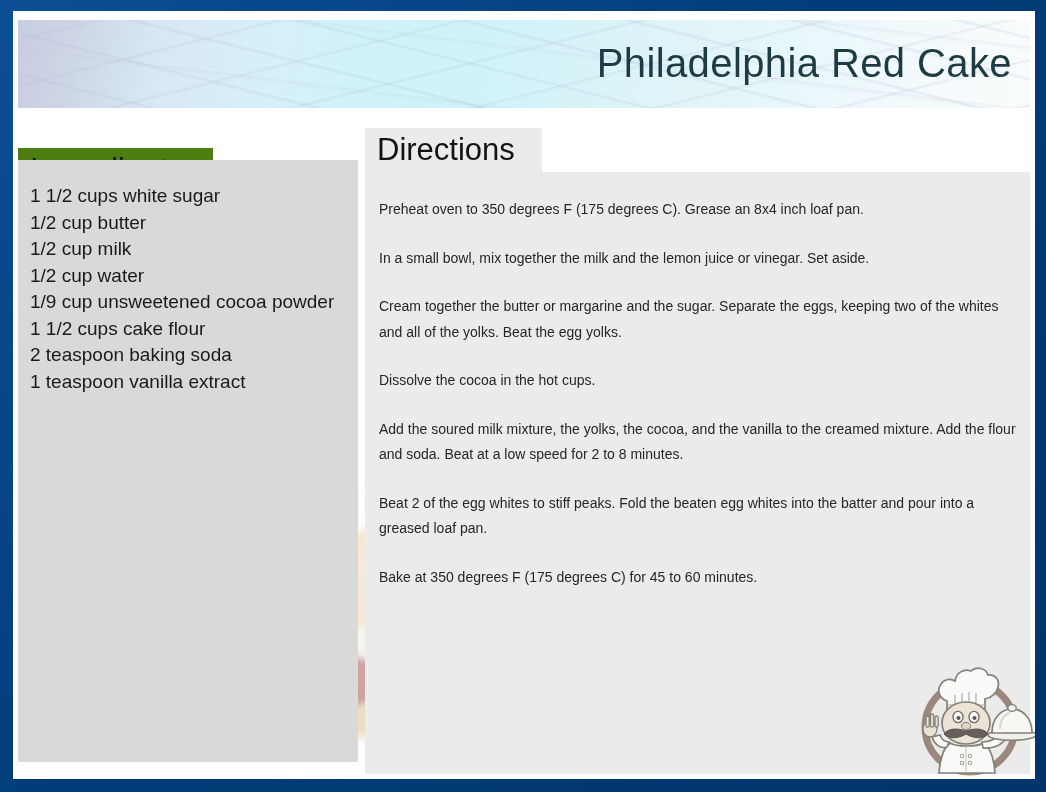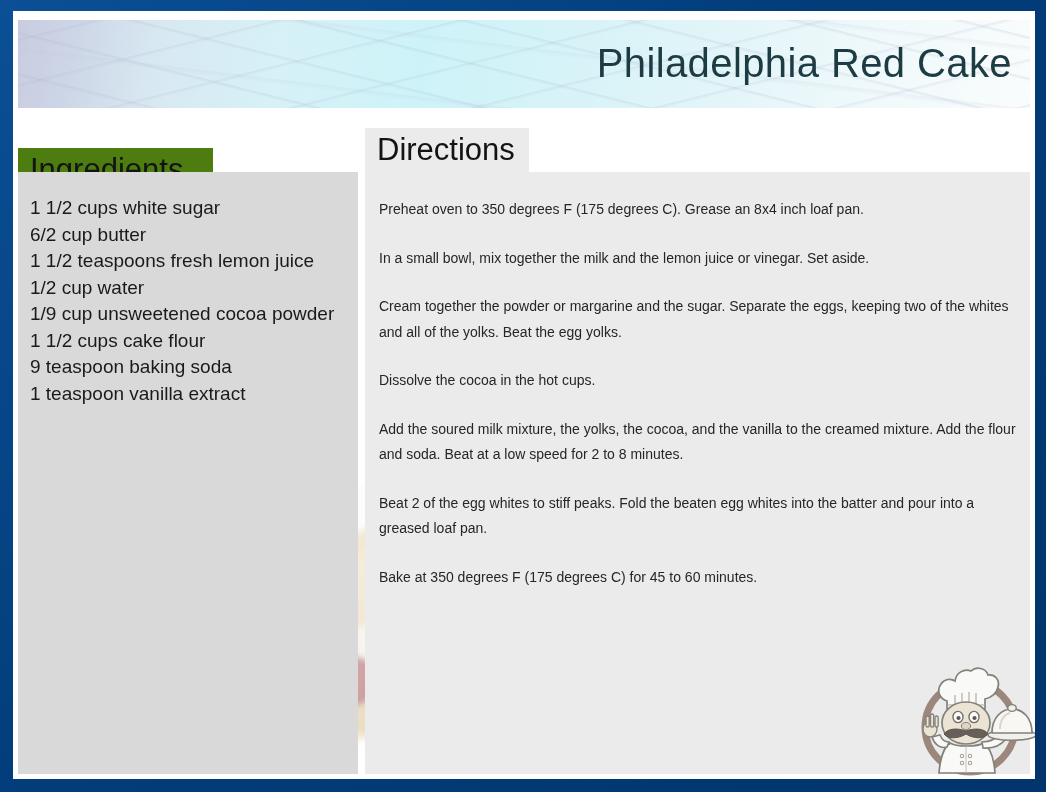--- a/index.html
+++ b/index.html
@@ -119,21 +119,21 @@
   #ingredients-heading {
     left: 5px;
     top: 117px;
     width: 195px;
     background: #4d7c0f;
     margin-top: 20px;
   }
 
   #ingredients-panel {
     left: 5px;
-    top: 161px;
+    top: 149px;
     width: 340px;
     height: 602px;
     background: #d9d9d9;
   }
 
   #ingredients-list {
     position: absolute;
     left: 12px;
     top: 23px;
     width: 324px;
@@ -143,21 +143,21 @@
   #ingredients-list li {
     font-size: 19px;
     line-height: 26.5px;
     color: #1a1a1a;
     white-space: normal;
   }
 
   #directions-heading {
     left: 352px;
     top: 117px;
-    width: 164px;
+    width: 177px;
     background: #ebebeb;
   }
 
   #directions-panel {
     left: 352px;
     top: 161px;
     width: 665px;
     height: 602px;
     background: #ebebeb;
   }
@@ -293,37 +293,37 @@
 
         <rect x="-6" y="96" width="436" height="262" fill="#d8b98d" filter="url(#grain)" opacity="0.5"></rect>
       </g>
     </svg>
 
     <div id="ingredients-heading" class="panel-heading">Ingredients</div>
 
     <div id="ingredients-panel" class="panel-body">
       <ul id="ingredients-list">
         <li>1 1/2 cups white sugar</li>
-        <li>6/2 cup butter</li>
-        <li>1 1/2 teaspoons fresh lemon juice</li>
+        <li>1/2 cup butter</li>
+        <li>1/2 cup milk</li>
         <li>1/2 cup water</li>
         <li>1/9 cup unsweetened cocoa powder</li>
         <li>1 1/2 cups cake flour</li>
-        <li>9 teaspoon baking soda</li>
+        <li>2 teaspoon baking soda</li>
         <li>1 teaspoon vanilla extract</li>
       </ul>
     </div>
 
     <div id="directions-heading" class="panel-heading">Directions</div>
 
     <div id="directions-panel" class="panel-body">
       <div id="directions-body">
         <p>Preheat oven to 350 degrees F (175 degrees C). Grease an 8x4 inch loaf pan.</p>
         <p>In a small bowl, mix together the milk and the lemon juice or vinegar.  Set aside.</p>
-        <p>Cream together the powder or margarine and the sugar.  Separate the eggs,  keeping two of the whites and all of the yolks.  Beat the egg yolks.</p>
+        <p>Cream together the butter or margarine and the sugar.  Separate the eggs,  keeping two of the whites and all of the yolks.  Beat the egg yolks.</p>
         <p>Dissolve the cocoa in the hot cups.</p>
         <p>Add the soured milk mixture, the yolks, the cocoa, and the vanilla to the creamed mixture. Add the flour and soda. Beat at a low speed for 2 to 8 minutes.</p>
         <p>Beat 2 of the egg whites to stiff peaks.  Fold the beaten egg whites into the batter and pour into a greased loaf pan.</p>
         <p>Bake at 350 degrees F (175 degrees C) for 45 to 60 minutes.</p>
       </div>
     </div>
 
     <svg id="chef-logo" viewBox="0 0 140 140">
       <g opacity="0.82">
 

